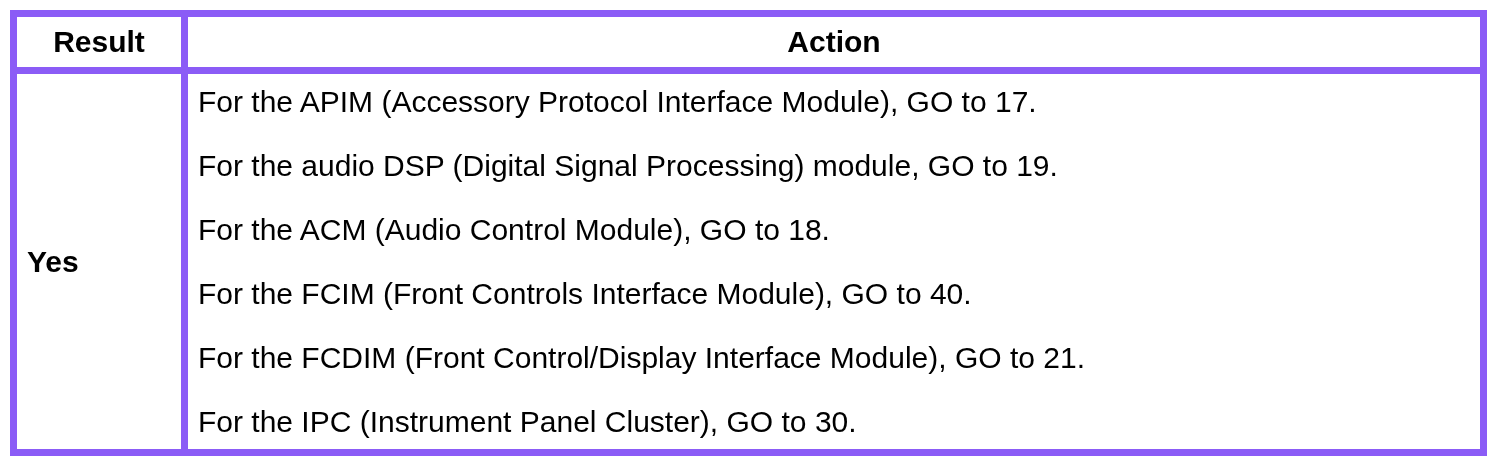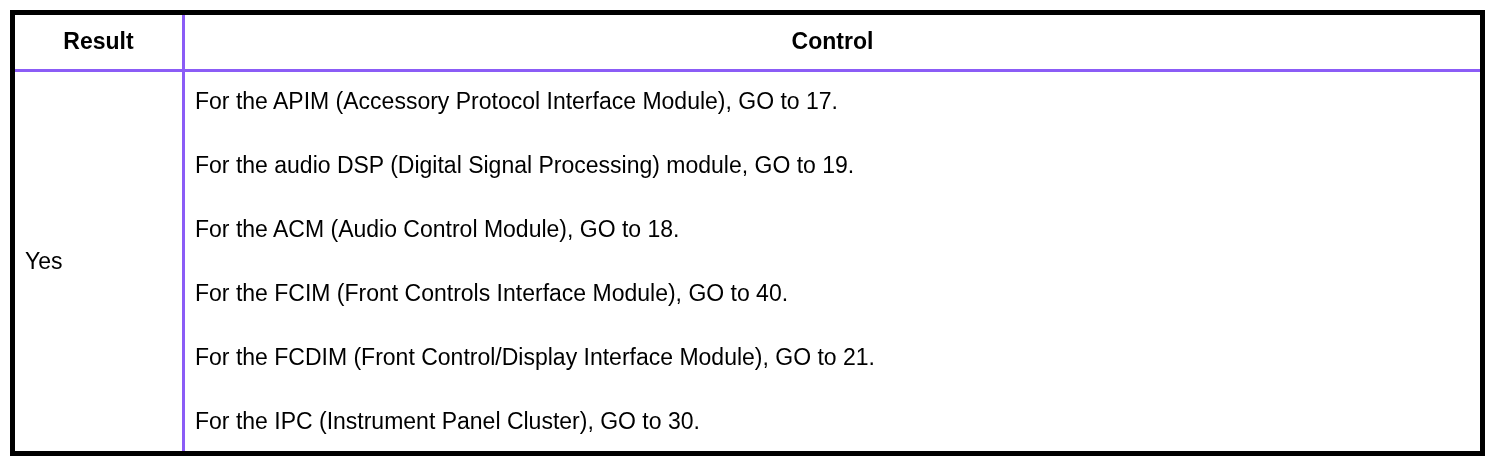--- a/index.html
+++ b/index.html
@@ -23,42 +23,42 @@
     left: 10px;
     top: 10px;
     width: 1470px;
     height: 446px;
     border-collapse: collapse;
     table-layout: fixed;
     border: 5px solid #000000;
   }
   table.doc-table th,
   table.doc-table td {
-    border: 3px solid #8b5cf6;
-    font-size: 23px;
+    border: 7px solid #8b5cf6;
+    font-size: 30px;
     color: #000000;
     background: #ffffff;
     overflow: hidden;
   }
   col.col-result { width: 171px; }
   col.col-action { width: 1299px; }
   tr.header-row { height: 53px; }
   tr.row-yes { height: 336px; }
   tr.row-no { height: 54px; }
   th.header-cell {
     font-weight: bold;
     text-align: center;
     vertical-align: middle;
     padding: 0;
   }
   td.result-cell {
     vertical-align: middle;
     text-align: left;
     padding: 0 0 0 10px;
-    font-weight: normal;
+    font-weight: bold;
   }
   td.action-cell {
     vertical-align: middle;
     text-align: left;
     padding: 0 14px 0 10px;
     font-weight: normal;
   }
   td.action-cell p.action-line {
     margin: 37px 0;
     line-height: 27px;
@@ -71,21 +71,21 @@
 
 <div class="page">
   <table class="doc-table">
     <colgroup>
       <col class="col-result">
       <col class="col-action">
     </colgroup>
     <tbody>
       <tr class="header-row">
         <th class="header-cell">Result</th>
-        <th class="header-cell">Control</th>
+        <th class="header-cell">Action</th>
       </tr>
       <tr class="row-yes">
         <td class="result-cell">Yes</td>
         <td class="action-cell">
           <p class="action-line">For the APIM (Accessory Protocol Interface Module), GO to 17.</p>
           <p class="action-line">For the audio DSP (Digital Signal Processing) module, GO to 19.</p>
           <p class="action-line">For the ACM (Audio Control Module), GO to 18.</p>
           <p class="action-line">For the FCIM (Front Controls Interface Module), GO to 40.</p>
           <p class="action-line">For the FCDIM (Front Control/Display Interface Module), GO to 21.</p>
           <p class="action-line">For the IPC (Instrument Panel Cluster), GO to 30.</p>

